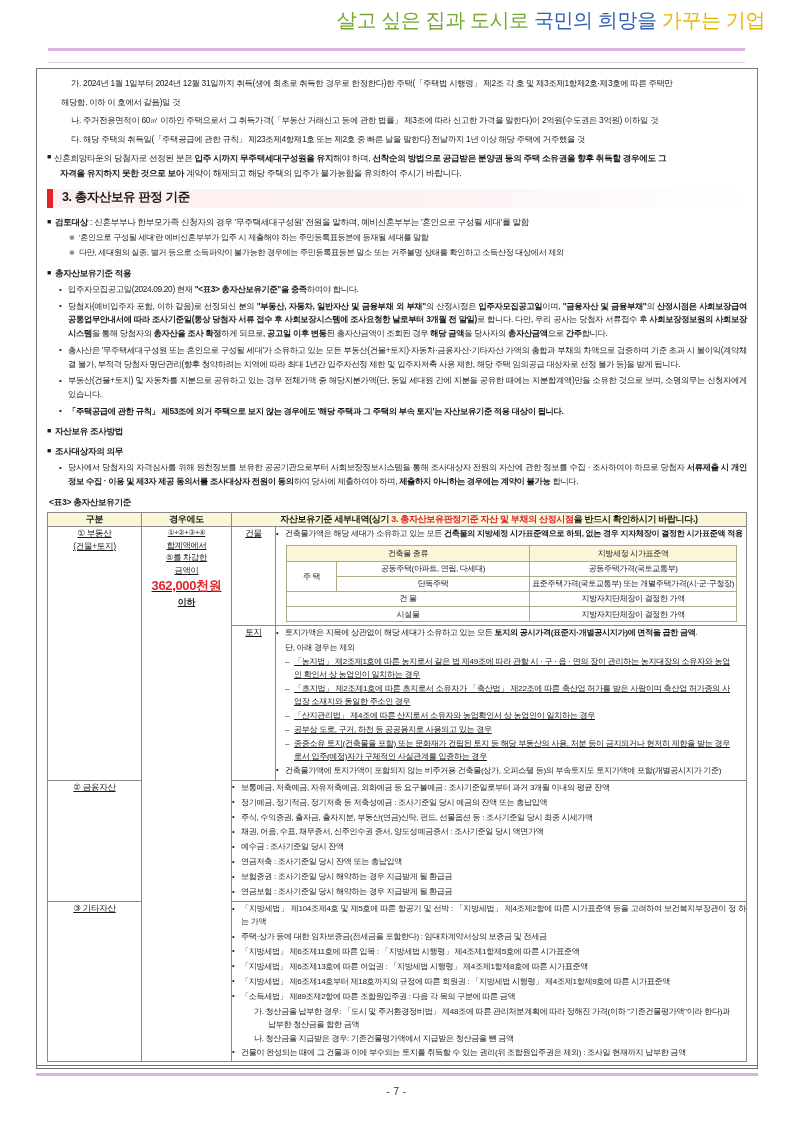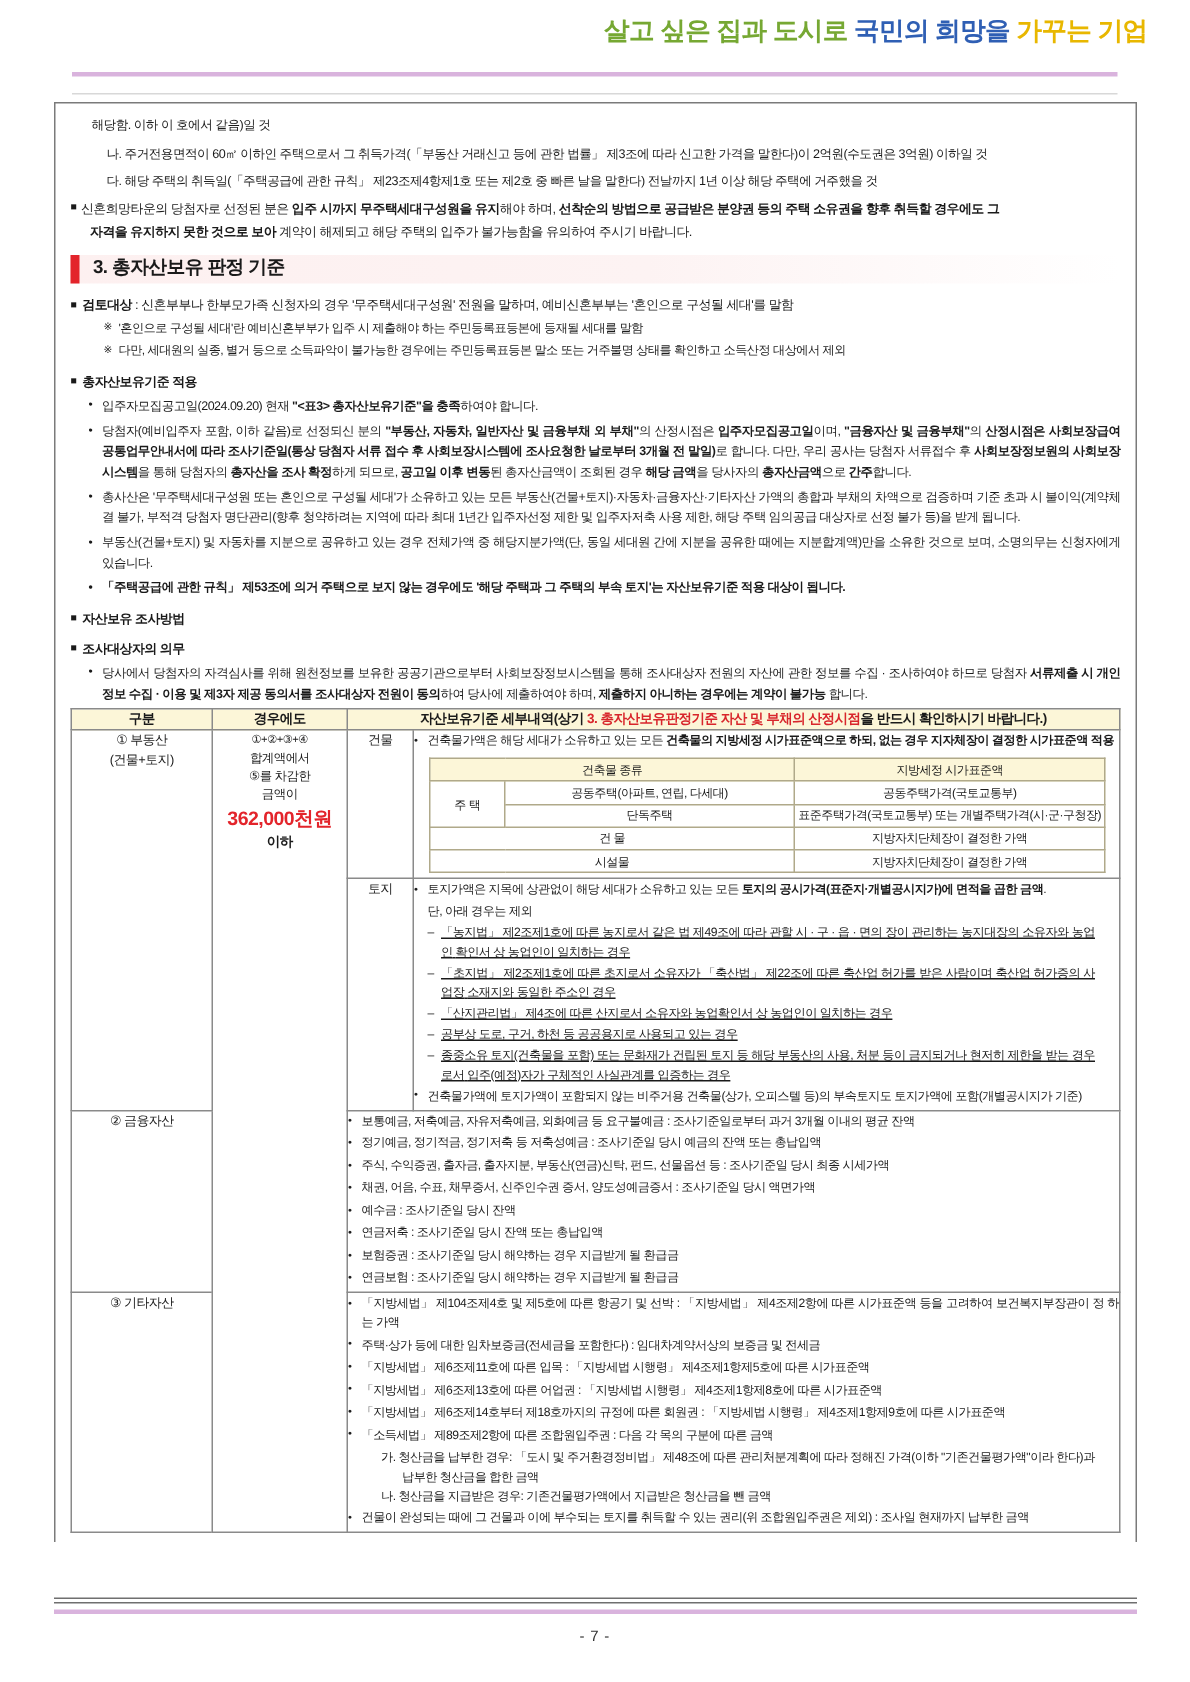--- a/index.html
+++ b/index.html
@@ -26,22 +26,22 @@
   
   .banner {
     height: 40px;
     display: flex;
     align-items: center;
     justify-content: flex-end;
     padding-right: 28px;
     box-sizing: border-box;
   }
   .banner-text {
-    font-size: 17px;
-    font-weight: bold;
+    font-size: 20px;
+    font-weight: normal;
     letter-spacing: -0.4px;
     white-space: nowrap;
   }
   .banner-text .gr { color: #76a833; }
   .banner-text .ye { color: #e8b700; }
   .banner-text .bl { color: #2f5fb4; }
 
   .rule-lav {
     position: absolute;
     left: 48px;
@@ -194,20 +194,21 @@
   .col-bogyu  { width: 90px; }
   .col-sub    { width: 44px; }
 
   td.c-gubun, td.c-bogyu, td.c-sub {
     text-align: center;
     vertical-align: middle;
     font-size: 8.6px;
     letter-spacing: -0.35px;
     line-height: 1.45;
     padding: 3px 2px;
+    text-decoration: underline;
   }
   td.c-bogyu { font-size: 8.3px; line-height: 1.5; }
   td.c-bogyu .circles { font-size: 7.5px; }
   td.c-bogyu .amt { color: #e3242b; font-weight: bold; font-size: 13px; }
   td.c-bogyu .ih  { font-weight: bold; font-size: 9px; }
 
   td.c-detail {
     padding: 4px 5px 5px 5px;
     font-size: 8.1px;
     letter-spacing: -0.33px;
@@ -318,20 +319,21 @@
       <span class="bl">국민의 희망을</span>
       <span class="ye">가꾸는 기업</span>
     </div>
   </div>
   <div class="rule-lav"></div>
   <div class="rule-thin"></div>
 
   <div class="frame">
 
     <div class="ga-block">
+      <div class="ga-line">가. 2024년 1월 1일부터 2024년 12월 31일까지 취득(생에 최초로 취득한 경우로 한정한다)한 주택(「주택법 시행령」 제2조 각 호 및 제3조제1항제2호·제3호에 따른 주택만</div>
       <div class="ga-line cont">해당함. 이하 이 호에서 같음)일 것</div>
       <div class="ga-line">나. 주거전용면적이 60㎡ 이하인 주택으로서 그 취득가격(「부동산 거래신고 등에 관한 법률」 제3조에 따라 신고한 가격을 말한다)이 2억원(수도권은 3억원) 이하일 것</div>
       <div class="ga-line">다. 해당 주택의 취득일(「주택공급에 관한 규칙」 제23조제4항제1호 또는 제2호 중 빠른 날을 말한다) 전날까지 1년 이상 해당 주택에 거주했을 것</div>
     </div>
 
     <div class="sq-line">
       <span class="sq">■</span><span>신혼희망타운의 당첨자로 선정된 분은 </span><span class="b">입주 시까지 무주택세대구성원을 유지</span><span>해야 하며, </span><span class="b">선착순의 방법으로 공급받은 분양권 등의 주택 소유권을 향후 취득할 경우에도 그</span>
     </div>
     <div class="sq-line" style="padding-left:13px;margin-top:-2px;">
       <span class="b">자격을 유지하지 못한 것으로 보아 </span><span>계약이 해제되고 해당 주택의 입주가 불가능함을 유의하여 주시기 바랍니다.</span>
@@ -381,20 +383,21 @@
     </div>
 
     <div class="b-sq">
       <span class="sq">■</span><span>조사대상자의 의무</span>
     </div>
     <div class="b-dot">
       <span>당사에서 당첨자의 자격심사를 위해 원천정보를 보유한 공공기관으로부터 사회보장정보시스템을 통해 조사대상자 전원의 자산에 관한 정보를 수집 · 조사하여야 하므로 당첨자</span>
       <span class="b">서류제출 시 개인정보 수집 · 이용 및 제3자 제공 동의서를 조사대상자 전원이 동의</span><span>하여 당사에 제출하여야 하며, </span><span class="b">제출하지 아니하는 경우에는 계약이 불가능</span><span> 합니다.</span>
     </div>
 
+    <div class="tbl-cap">&lt;표3&gt; 총자산보유기준</div>
 
     <table class="main">
       <colgroup>
         <col class="col-gubun">
         <col class="col-bogyu">
         <col class="col-sub">
         <col>
       </colgroup>
       <thead>
         <tr>

